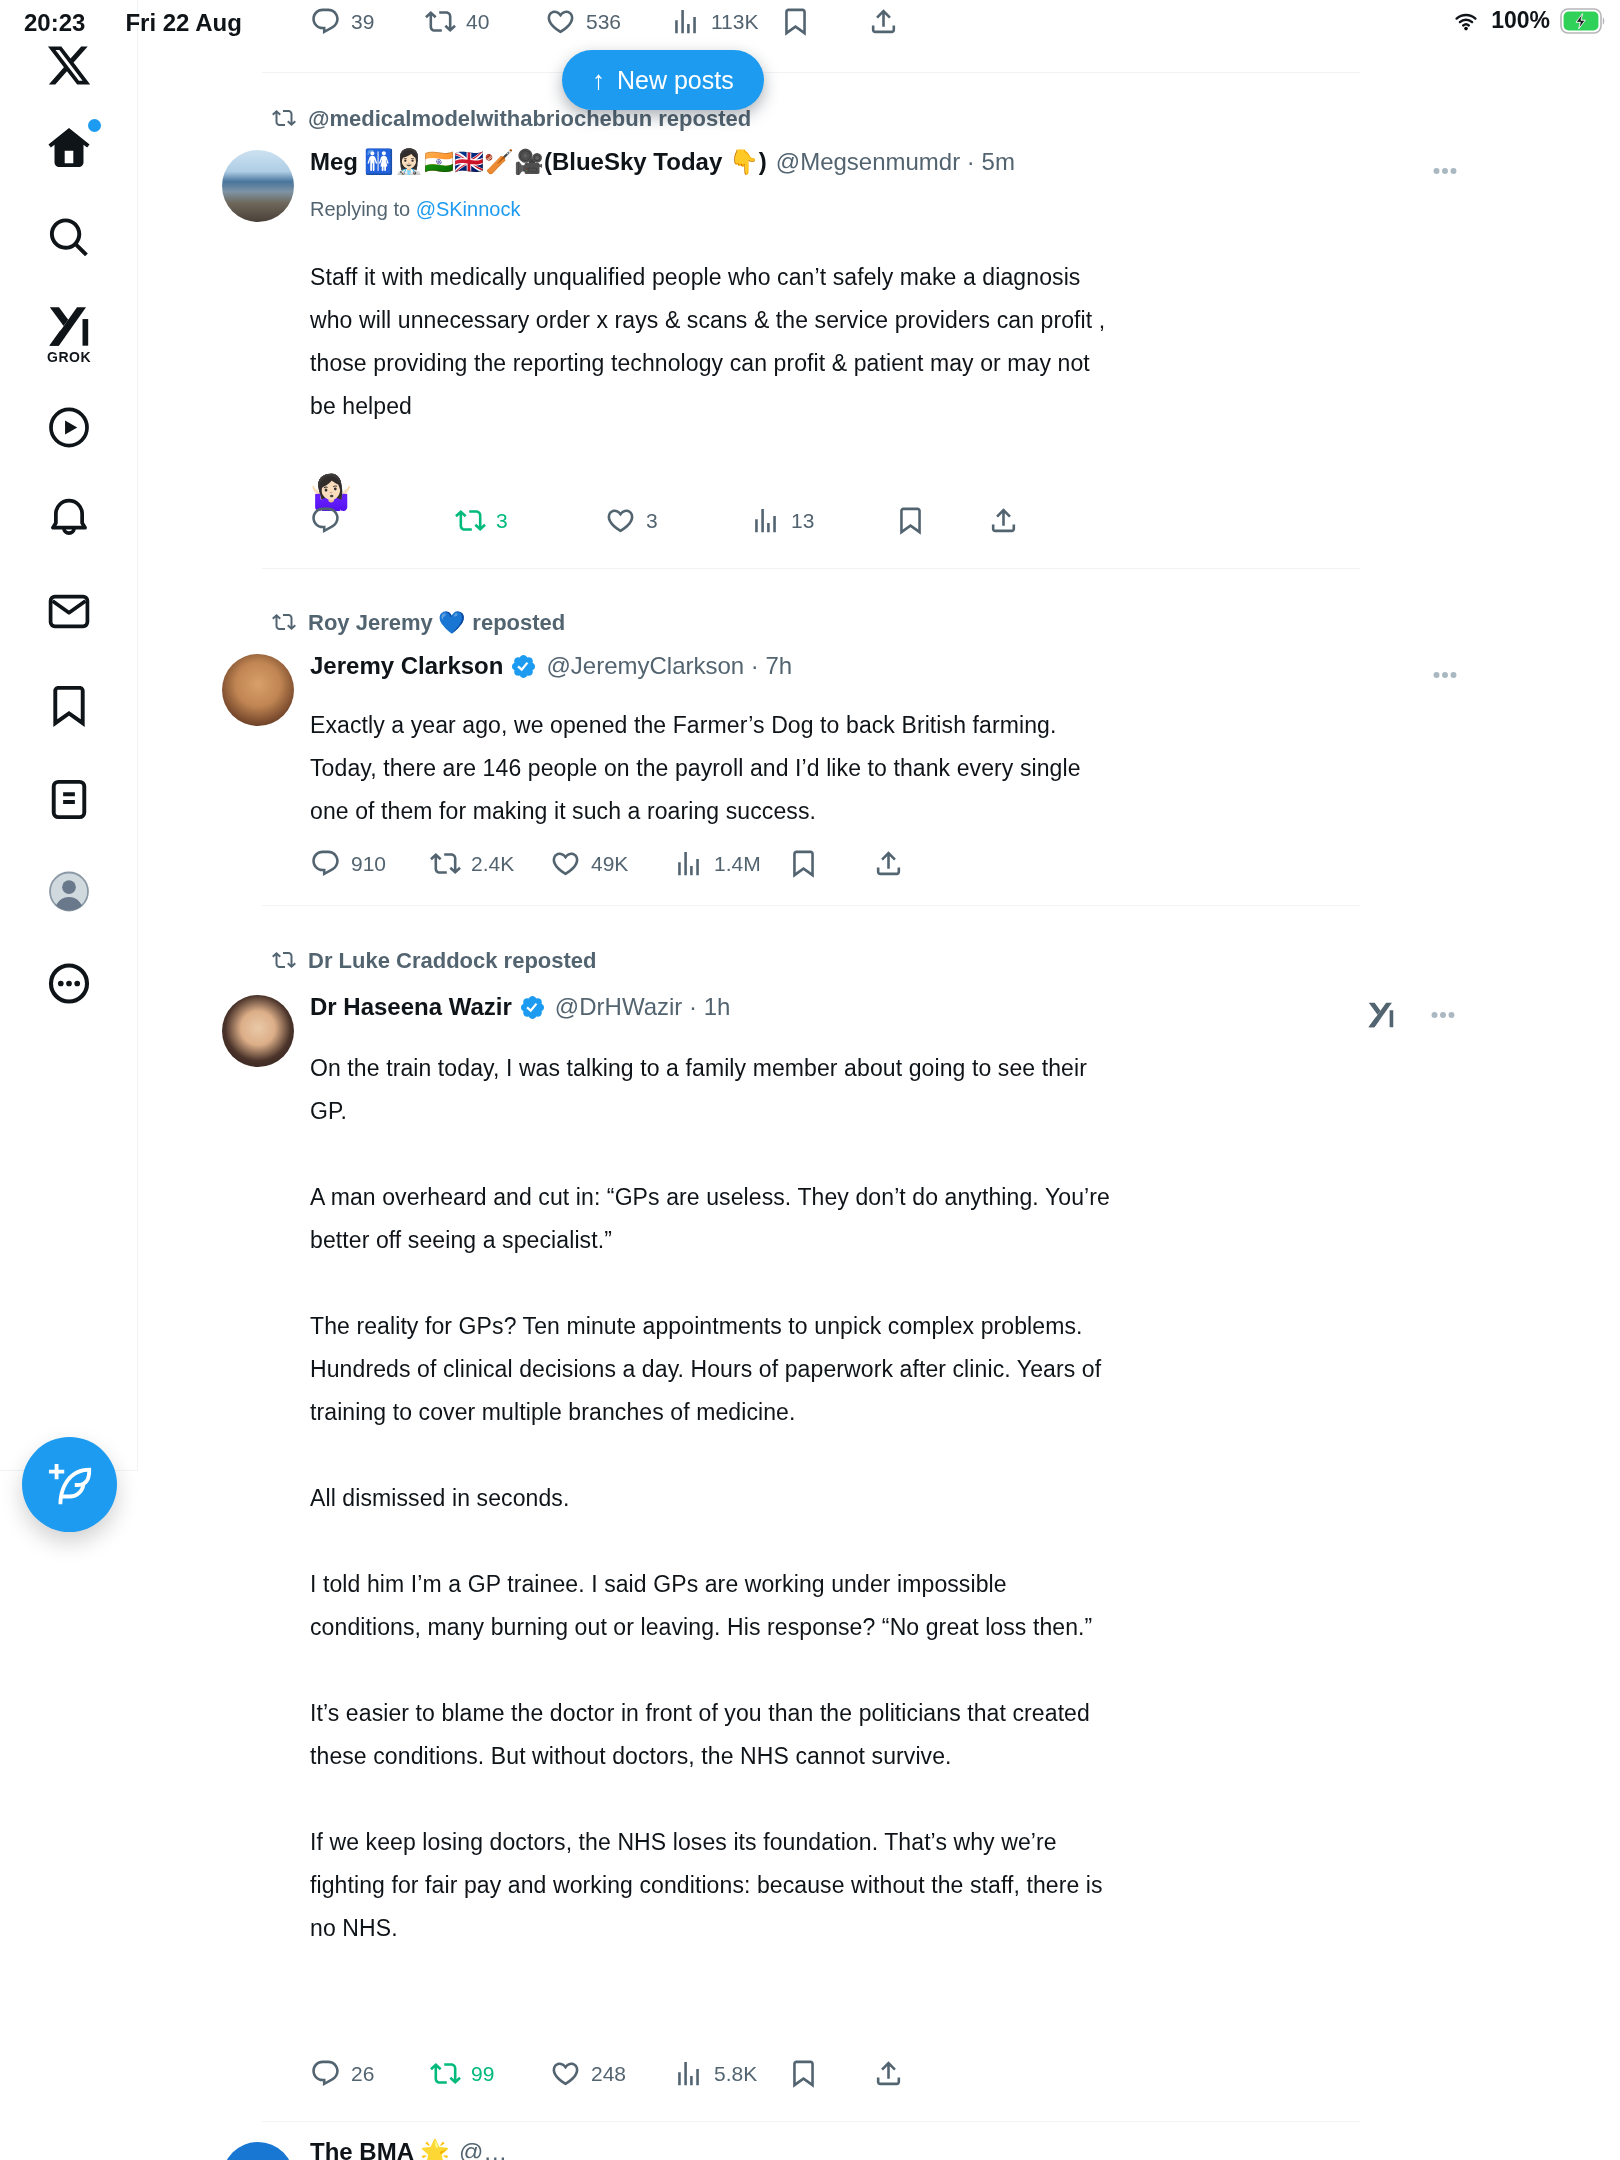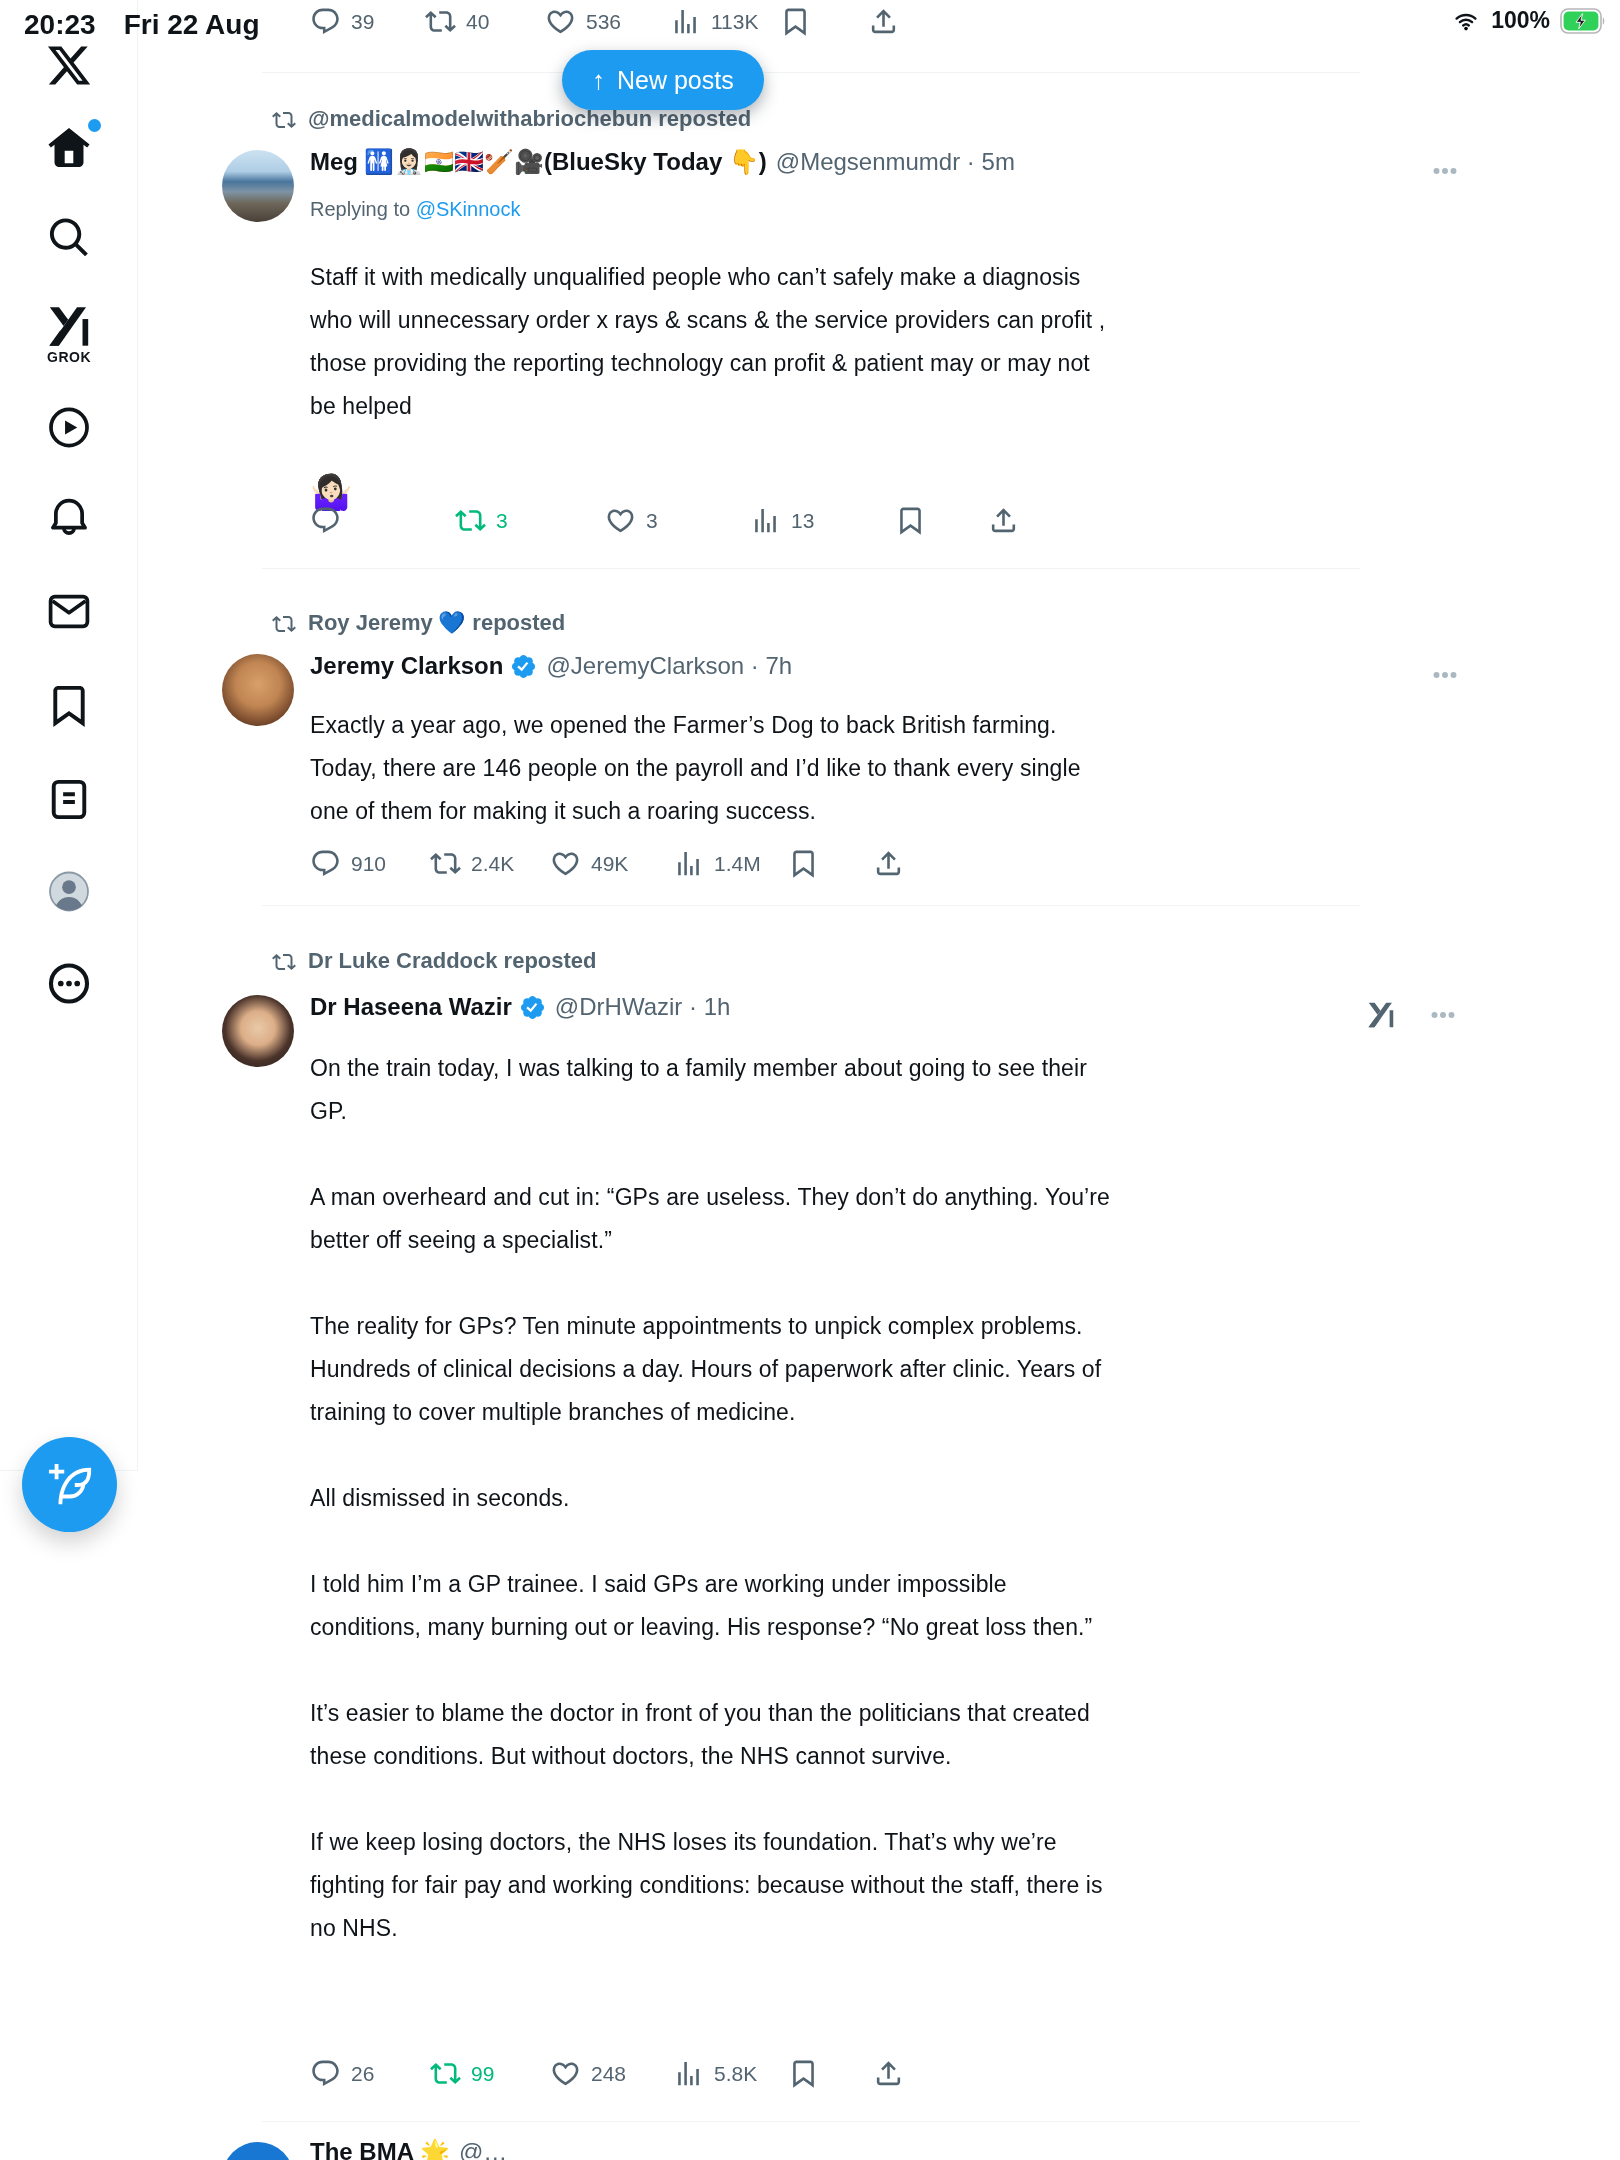--- a/index.html
+++ b/index.html
@@ -1,21 +1,21 @@
 <!DOCTYPE html>
 <html><head>
 <meta charset="utf-8">
 <style>
   *{margin:0;padding:0;box-sizing:border-box}
   html,body{width:1620px;height:2160px;overflow:hidden;background:#fff;
     font-family:"Liberation Sans",sans-serif;color:#0f1419;-webkit-font-smoothing:antialiased}
 
   
   .statusbar{position:absolute;top:0;left:0;right:0;height:44px;z-index:30}
-  .sb-left{position:absolute;left:24px;top:9px;display:flex;gap:28px;font-size:28px;font-weight:600}
+  .sb-left{position:absolute;left:24px;top:9px;display:flex;gap:40px;font-size:24px;font-weight:600}
   .sb-right{position:absolute;right:14px;top:7px;display:flex;align-items:center;gap:10px;font-size:23px;font-weight:600}
 
   
   .sidebar{position:absolute;left:0;top:0;width:138px;height:1471px;background:#fff;
     border-right:1px solid #eff3f4;border-bottom:1px solid #eff3f4;z-index:10}
   .sb-icon{position:absolute;left:50%;transform:translateX(-50%);width:47px;height:47px;color:#0f1419}
   .sb-icon svg{width:100%;height:100%}
   .nav-dot{position:absolute;width:13px;height:13px;border-radius:50%;background:#1d9bf0;top:119px;left:88px;z-index:11}
   .grok-label{position:absolute;left:0;width:138px;top:349px;text-align:center;font-size:14px;font-weight:800;letter-spacing:.5px}
   .compose-btn{position:absolute;left:22px;top:1437px;width:95px;height:95px;border-radius:50%;background:#1d9bf0;
@@ -24,21 +24,21 @@
 
   
   .feed{position:absolute;left:138px;top:0;width:1482px;height:2160px}
   .divider{position:absolute;left:124px;width:1098px;height:1px;background:#eff3f4}
   .pill{position:absolute;left:424px;top:50px;height:60px;padding:0 30px;border-radius:30px;background:#1d9bf0;
     color:#fff;font-size:25px;font-weight:500;display:flex;align-items:center;gap:12px;z-index:8;
     box-shadow:0 6px 16px rgba(17,32,46,.35);cursor:pointer}
   .pill .arrow{font-size:26px}
 
   .post{position:absolute;left:0;width:1482px}
-  .repost-row{position:absolute;left:134px;top:0;display:flex;align-items:flex-end;gap:12px;
+  .repost-row{position:absolute;left:134px;top:0;display:flex;align-items:flex-start;gap:12px;
     color:#536471;font-weight:700;font-size:22px;white-space:nowrap}
   .repost-row svg{width:24px;height:24px;fill:#536471;flex:none}
   .avatar{position:absolute;left:84px;width:72px;height:72px;border-radius:50%}
   .av-meg{background:linear-gradient(180deg,#cde2f1 0%,#aecde5 30%,#49759c 44%,#7e93a4 58%,#6e675a 74%,#494038 100%)}
   .av-clarkson{background:radial-gradient(circle at 50% 42%,#d9a06b 0%,#c08552 40%,#7a4b2e 70%,#3f2a1a 100%)}
   .av-wazir{background:radial-gradient(circle at 50% 46%,#e9c9a8 0%,#dcae88 32%,#4a332a 62%,#1f1713 100%)}
   .av-bma{background:#1877d2}
   .name-row{position:absolute;left:172px;display:flex;align-items:center;font-size:24px;white-space:nowrap}
   .dname{font-weight:700}
   .vbadge{width:27px;height:27px;margin-left:7px;fill:#1d9bf0;flex:none}

